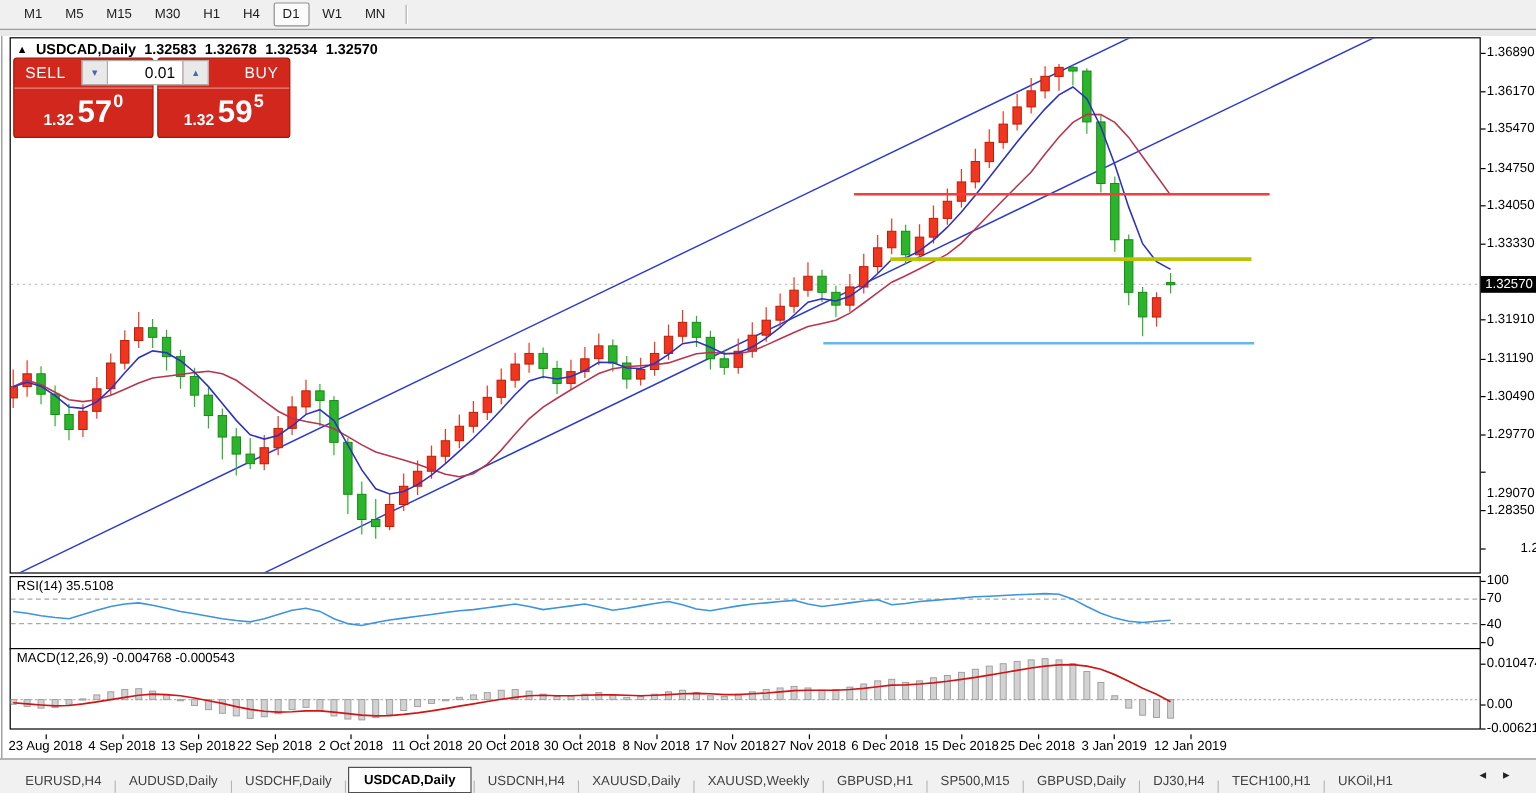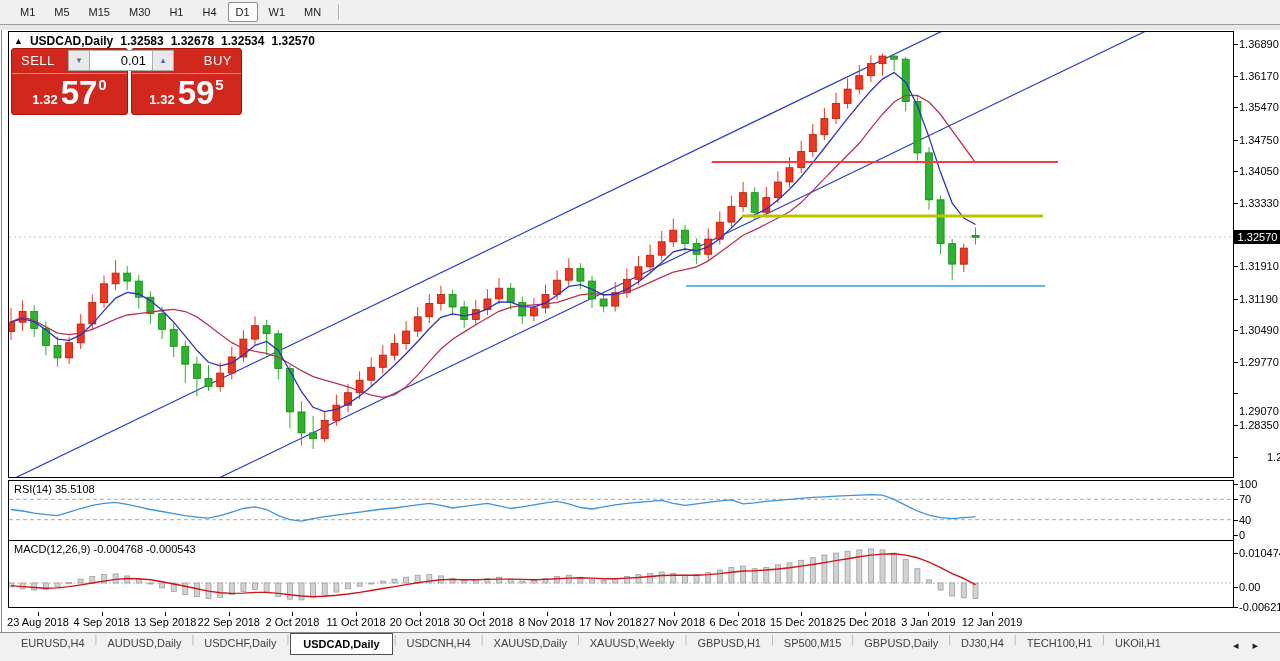--- a/index.html
+++ b/index.html
@@ -30,27 +30,27 @@
   .dtick{position:absolute;top:582px;width:1px;height:4px;background:#000;}
   
   .trade{position:absolute;left:11px;top:18px;width:231px;height:67px;}
   .tbox{position:absolute;top:0;height:67px;background:#d2271c;border:1px solid #a81507;border-radius:3px;box-sizing:border-box;}
   .tbox.left{left:0;width:117px;}
   .tbox.right{left:120px;width:111px;}
   .trow{position:absolute;left:0;right:0;top:0;height:24px;border-bottom:1px solid rgba(255,255,255,.45);}
   .tlbl{position:absolute;top:4px;font-size:13px;color:#fff;letter-spacing:.5px;}
   .priceline{position:absolute;left:0;right:0;top:26px;bottom:0;display:flex;justify-content:center;align-items:flex-start;color:#fff;}
   .pricepre{font-size:13px;font-weight:bold;align-self:flex-end;margin-bottom:7px;margin-right:3px;}
-  .pricebig{font-size:33px;font-weight:bold;line-height:36px;}
+  .pricebig{font-size:26px;font-weight:bold;line-height:36px;}
   .pricesup{font-size:15px;font-weight:bold;margin-top:1px;margin-left:1px;}
   .spinner{position:absolute;left:57px;top:2px;height:21px;display:flex;z-index:5;}
   .spbtn{width:22px;height:21px;background:#e9e9e9;border:1px solid #adadad;box-sizing:border-box;color:#4a66aa;font-size:9px;text-align:center;line-height:19px;}
   .spfield{width:62px;height:21px;background:#fff;border-top:1px solid #adadad;border-bottom:1px solid #adadad;box-sizing:border-box;font-size:13px;color:#000;text-align:right;line-height:19px;padding-right:6px;}
   
-  .tabbar{position:absolute;left:0;top:632px;width:1280px;height:29px;background:#f1f1f1;border-top:1px solid #8a8a8a;box-sizing:border-box;display:flex;align-items:flex-start;padding-left:12px;font-size:11px;color:#3f3f3f;}
+  .tabbar{position:absolute;left:0;top:632px;width:1280px;height:29px;background:#f1f1f1;border-top:1px solid #8a8a8a;box-sizing:border-box;display:flex;align-items:flex-end;padding-left:12px;font-size:11px;color:#3f3f3f;}
   .tab{padding:4px 9px;white-space:nowrap;cursor:default;}
   .tab.active{background:#fff;border:1px solid #4f4f4f;font-weight:bold;color:#000;padding:4px 12px;}
   .tabsep{color:#b5b5b5;padding:0 1px;}
   .tab-arrows{position:absolute;right:8px;top:6px;font-size:11px;color:#222;letter-spacing:14px;}
 </style>
 </head>
 <body>
 
 <div class="toolbar" id="tfbar">
     <div class="tfbtn">M1</div>

